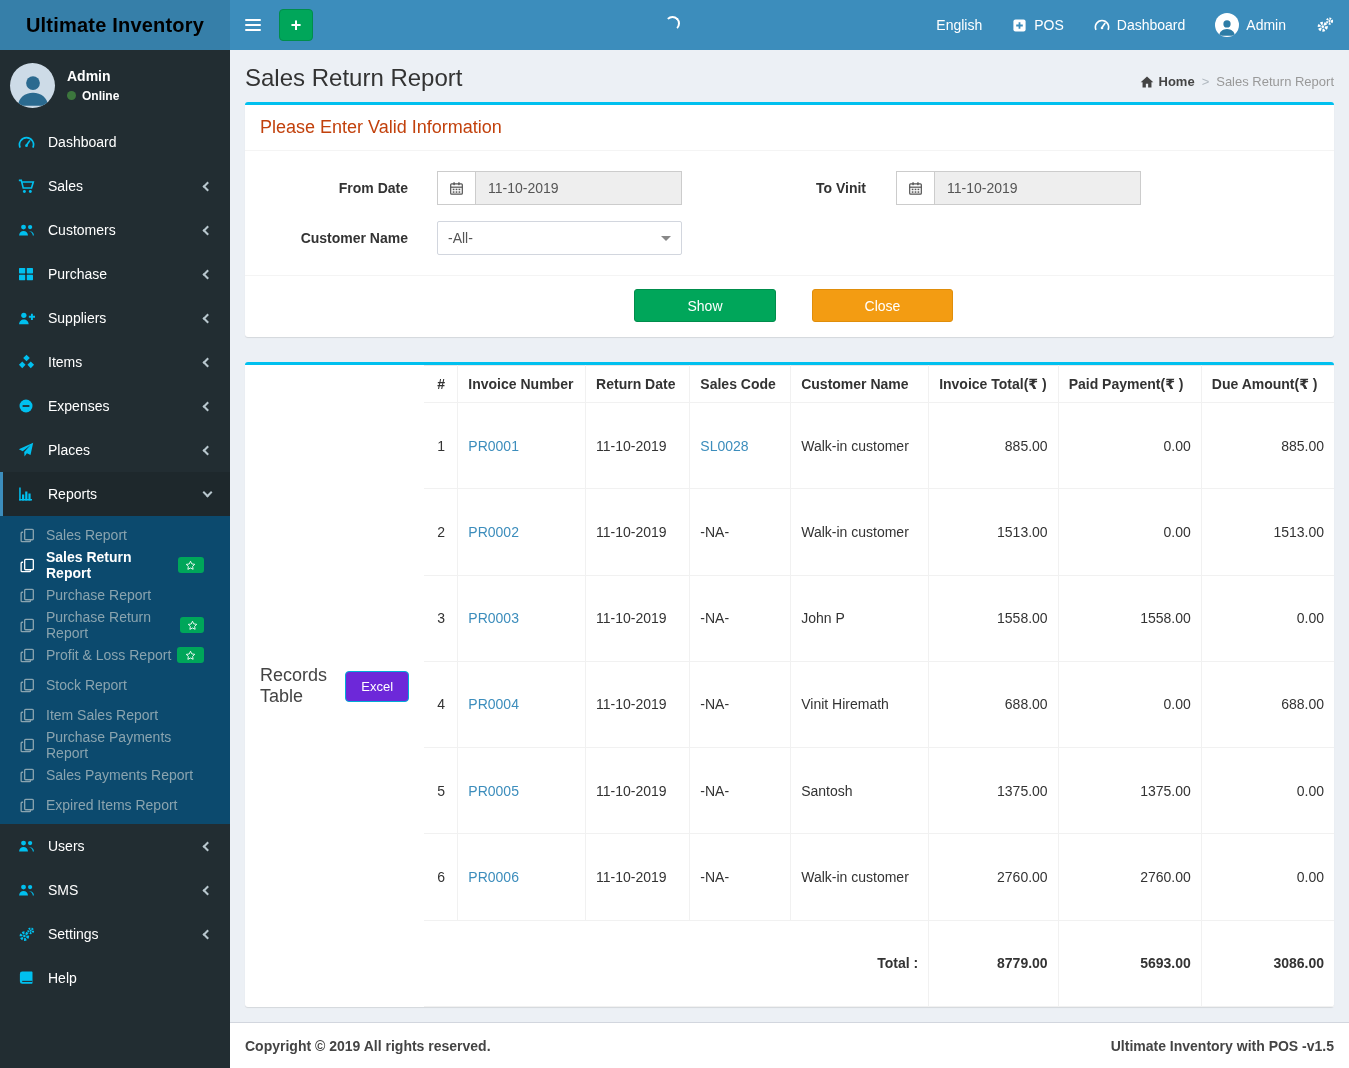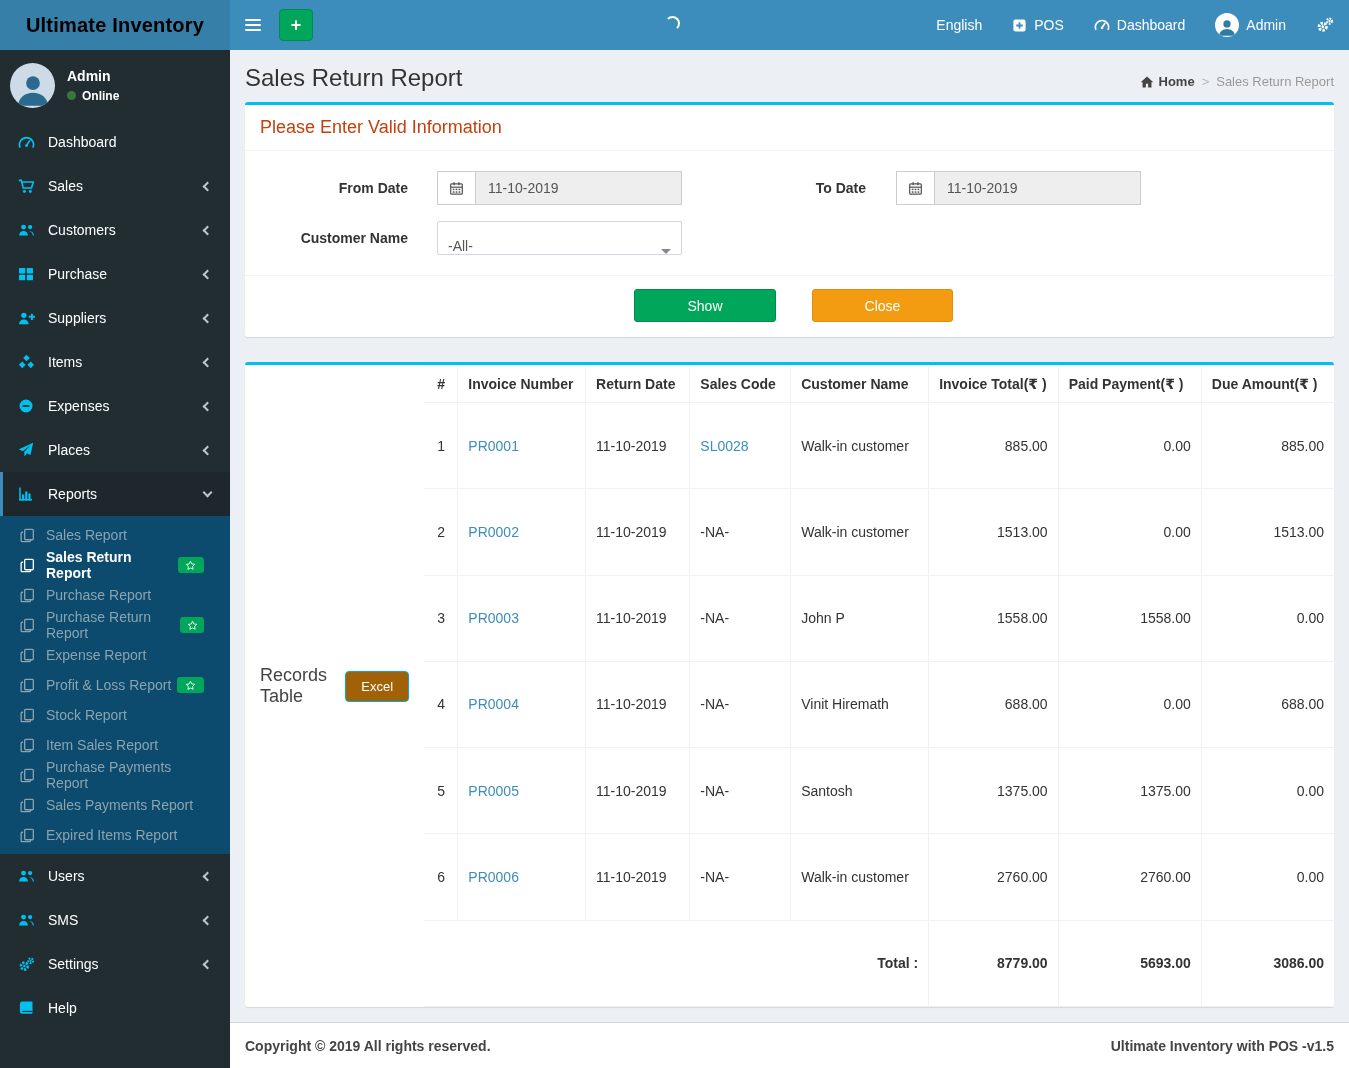--- a/index.html
+++ b/index.html
@@ -75,33 +75,33 @@
   .f-label { width:163px; text-align:right; font-weight:bold; color:#333; flex:0 0 163px; }
   .f-label-2 { width:184px; text-align:right; font-weight:bold; color:#333; flex:0 0 184px; }
   .gap { width:29px; flex:0 0 29px; }
   .gap2 { width:30px; flex:0 0 30px; }
   .input-group { display:flex; width:245px; height:34px; }
   .ig-addon { width:38px; background:#fff; border:1px solid #ccc; border-right:none; color:#555;
               display:flex; align-items:center; justify-content:center; cursor:pointer; }
   .ig-input { flex:1; background:#eee; border:1px solid #ccc; color:#555; font-size:14px;
               padding:0 12px; font-family:inherit; }
   .select { width:245px; height:34px; background:#fff; border:1px solid #d2d6de; border-radius:2px;
-            display:flex; align-items:flex-end; padding:0 10px; color:#555; cursor:pointer; }
+            display:flex; align-items:center; padding:0 10px; color:#555; cursor:pointer; }
   .select .caret { margin-left:auto; width:0; height:0; border-left:5px solid transparent;
                    border-right:5px solid transparent; border-top:5px solid #888; }
   .form-divider { border:none; border-top:1px solid #f4f4f4; margin:20px 0 0 0; }
   .btn-row { display:flex; justify-content:center; gap:36px; padding:13px 0 15px 8px; }
   .btn { height:33px; border-radius:3px; color:#fff; font-size:14px; font-family:inherit;
          cursor:pointer; display:flex; align-items:center; justify-content:center; }
   .btn-show { width:142px; background:#00a65a; border:1px solid #008d4c; }
   .btn-close { width:141px; background:#f39c12; border:1px solid #e08e0b; }
   
   .records-header { padding:12px 15px; display:flex; align-items:center; justify-content:space-between; }
   .records-title { font-size:18px; color:#444; }
-  .btn-excel { background:#a16207; border:1px solid #00acd6; border-radius:4px; color:#fff;
+  .btn-excel { background:#6d28d9; border:1px solid #00acd6; border-radius:4px; color:#fff;
                font-size:13px; padding:7px 15px; cursor:pointer; font-family:inherit; }
   table.records { width:100%; border-collapse:collapse; font-size:14px; }
   .records th, .records td { padding:10px 10px; border:1px solid #f1f1f1; text-align:left; color:#333; }
   .records th { font-weight:bold; border-top:1px solid #e8e8e8; }
   .records th:first-child, .records td:first-child { border-left:none; padding-left:13px; }
   .records th:last-child, .records td:last-child { border-right:none; }
   .records .r { text-align:right; }
   .records a, .cell-link { color:#3c8dbc; text-decoration:none; cursor:pointer; }
   .records .total-row td { font-weight:bold; }
   .col-num { width:35px; } .col-inv { width:157px; } .col-date { width:125px; } .col-code { width:118px; }
@@ -403,28 +403,20 @@
                   <use href="#i-star"></use>
                 </svg>
               </span>
           </div>
           <div class="submenu-item">
             <span class="si-icon">
                 <svg width="15" height="15">
                   <use href="#i-files"></use>
                 </svg>
               </span>
-            <span class="si-label">Expense Report</span>
-          </div>
-          <div class="submenu-item">
-            <span class="si-icon">
-                <svg width="15" height="15">
-                  <use href="#i-files"></use>
-                </svg>
-              </span>
             <span class="si-label">Profit &amp; Loss Report</span>
             <span class="badge-star">
                 <svg width="11" height="11">
                   <use href="#i-star"></use>
                 </svg>
               </span>
           </div>
           <div class="submenu-item">
             <span class="si-icon">
                 <svg width="15" height="15">
@@ -529,21 +521,21 @@
               <label class="f-label">From Date</label>
               <span class="gap"></span>
               <div class="input-group">
                 <span class="ig-addon">
                     <svg width="15" height="15">
                       <use href="#i-calendar"></use>
                     </svg>
                   </span>
                 <input class="ig-input" type="text" readonly="" value="11-10-2019" style="">
               </div>
-              <label class="f-label-2">To Date</label>
+              <label class="f-label-2">To Vinit</label>
               <span class="gap2"></span>
               <div class="input-group">
                 <span class="ig-addon">
                     <svg width="15" height="15">
                       <use href="#i-calendar"></use>
                     </svg>
                   </span>
                 <input class="ig-input" type="text" readonly="" value="11-10-2019" style="">
               </div>
             </div>

